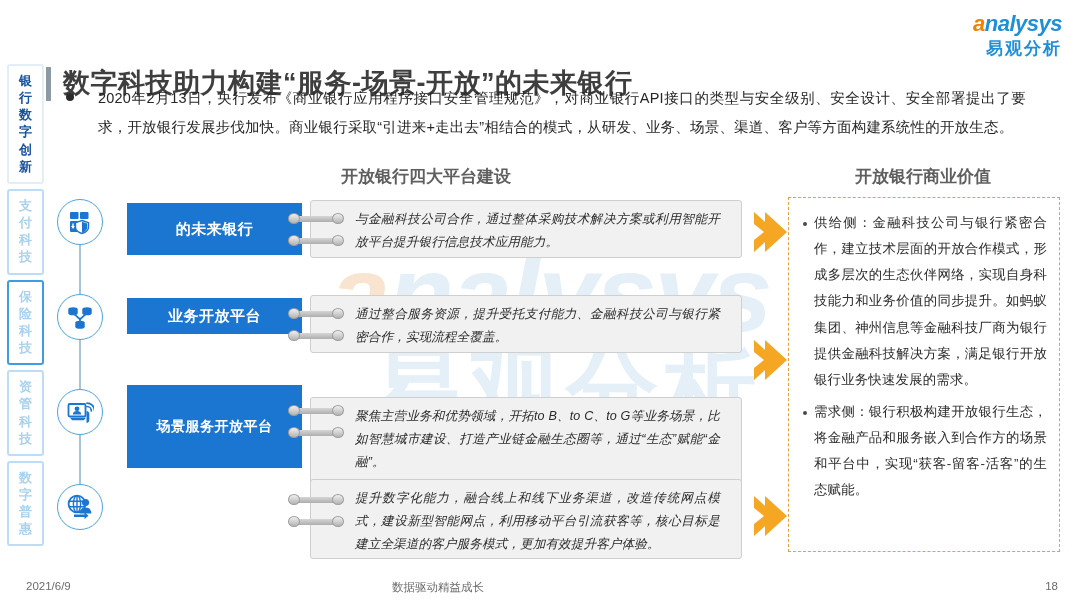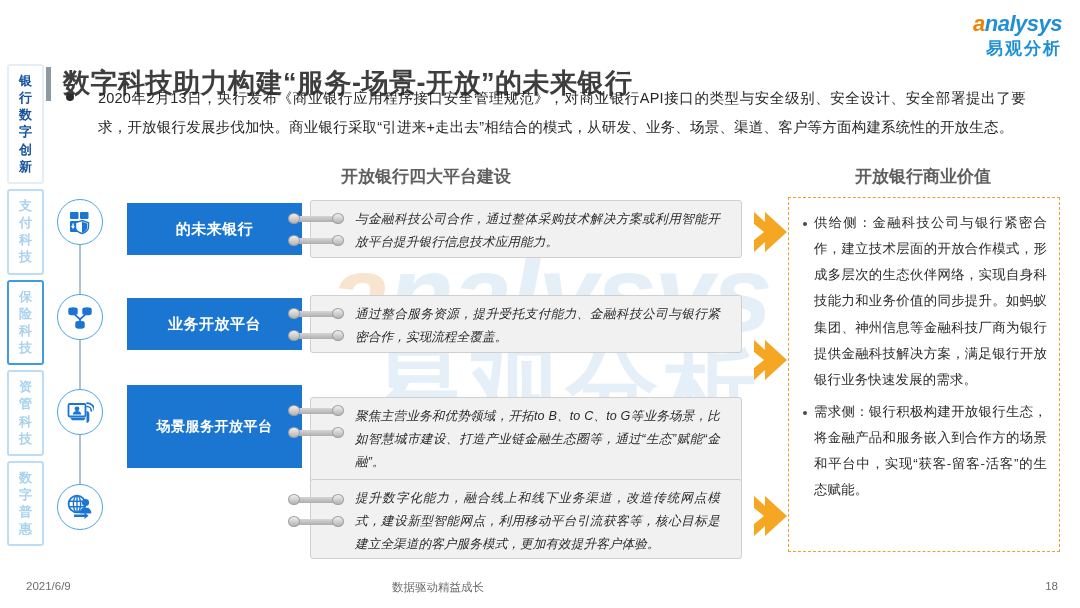--- a/index.html
+++ b/index.html
@@ -396,21 +396,21 @@
         <path d="M8 12 L14 17.5 L20 12 L17.5 12 L14 15 L10.5 12 Z"></path>
         <rect x="13.2" y="15.5" width="1.6" height="3.5"></rect>
         <ellipse cx="14" cy="19.5" rx="4.6" ry="1.8"></ellipse>
           <rect x="9.4" y="19.5" width="9.2" height="2.2"></rect>
           <ellipse cx="14" cy="21.7" rx="4.6" ry="1.8"></ellipse>
         <rect x="9.4" y="21.7" width="9.2" height="2.2"></rect>
           <ellipse cx="14" cy="23.9" rx="4.6" ry="1.8"></ellipse>
       </g>
     </svg>
   </div>
-  <div class="plat-box" style="top:298px;height:52px">
+  <div class="plat-box" style="top:298px;height:36px">
     <span>业务开放平台</span>
   </div>
   <div class="desc-box" style="top:295px;height:58px">
     <div class="desc-text">通过整合服务资源，提升受托支付能力、金融科技公司与银行紧密合作，实现流程全覆盖。</div>
   </div>
   <div class="connector" style="left:288px; top:308px">
     <div class="link">
         <div class="bar"></div>
         <div class="knob-l"></div>
         <div class="knob-r"></div>

